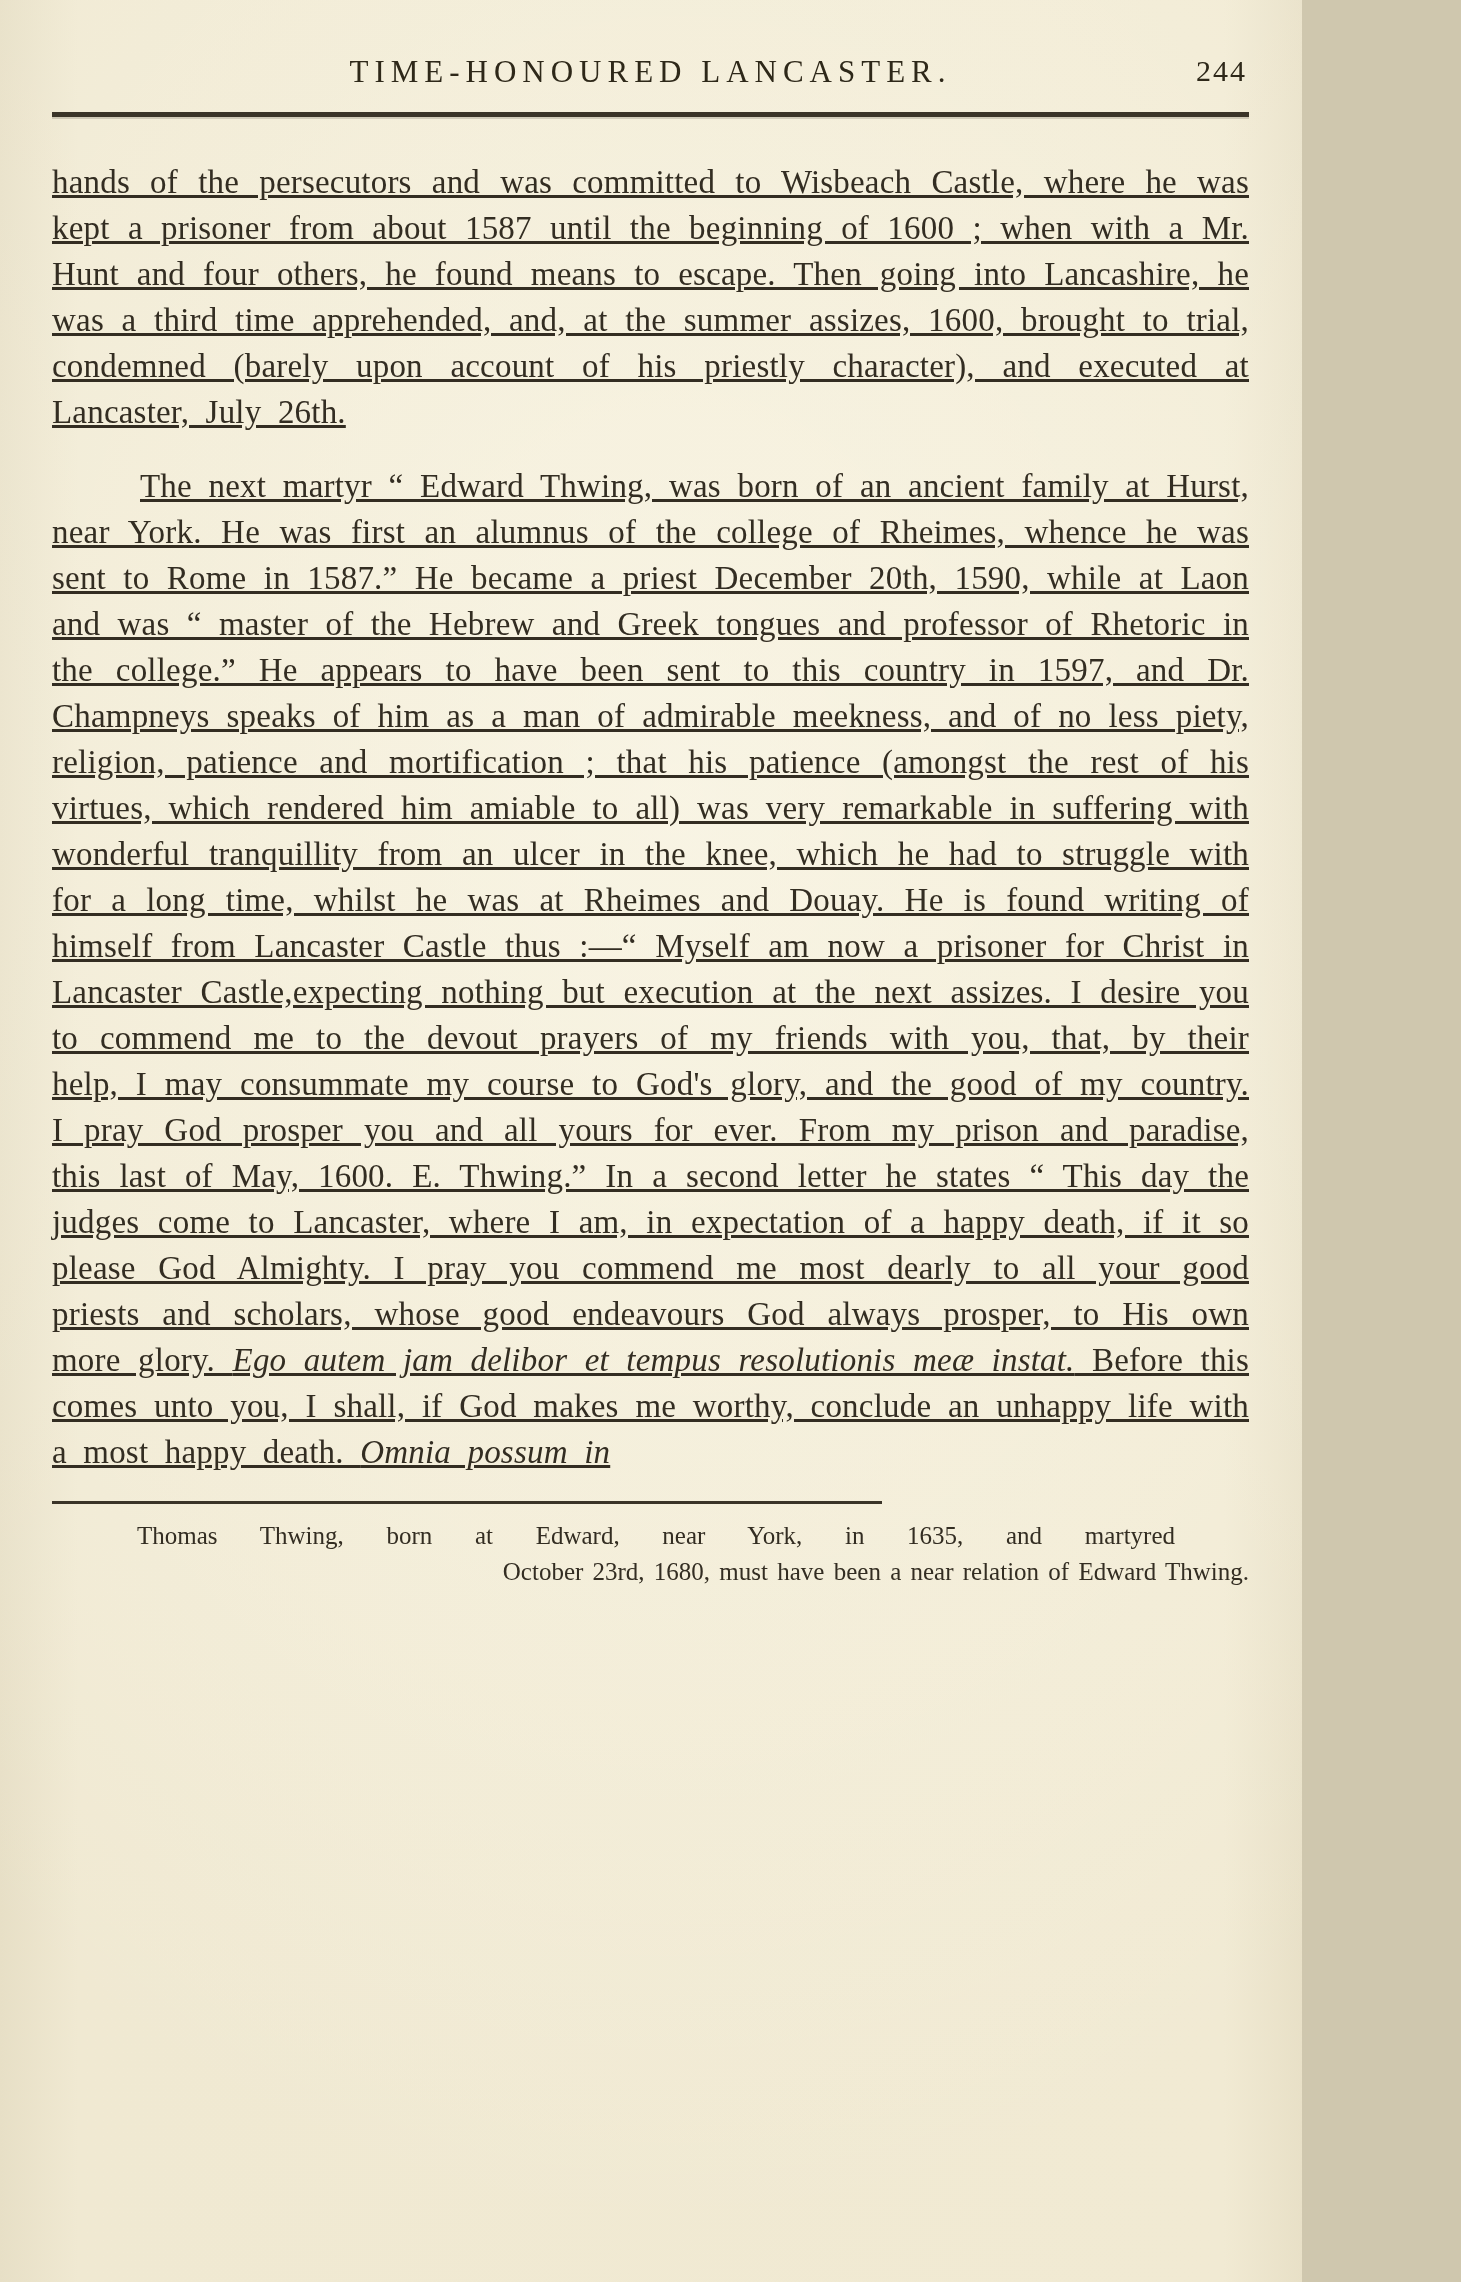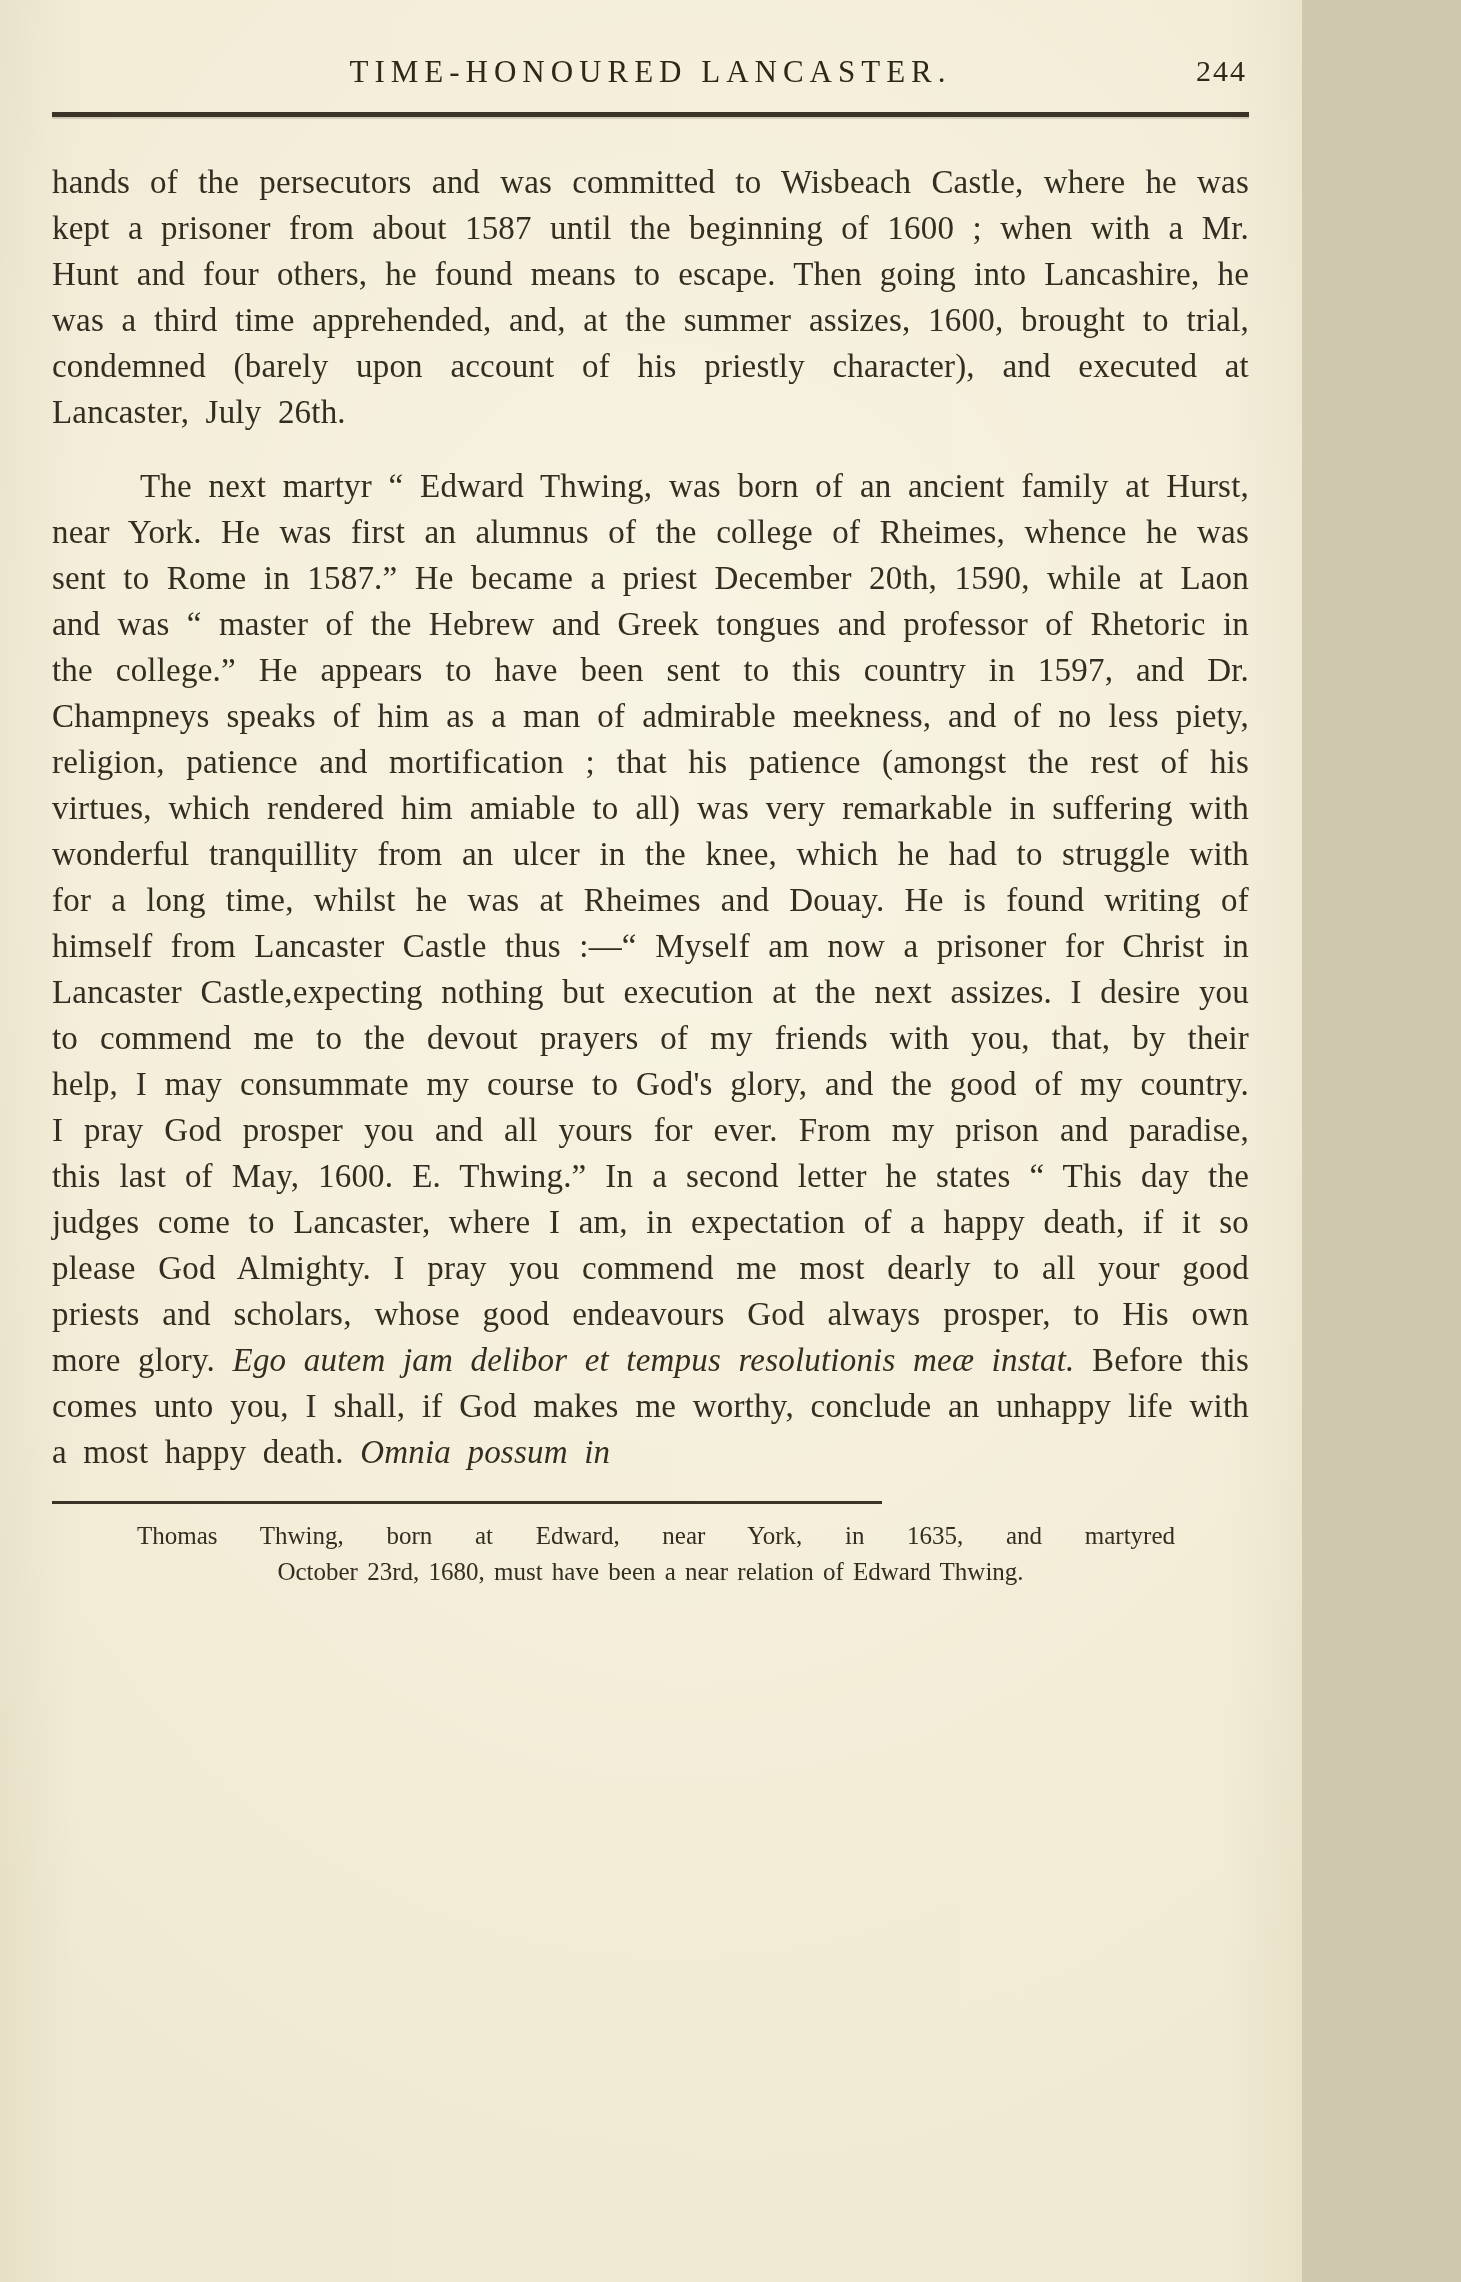--- a/index.html
+++ b/index.html
@@ -40,20 +40,21 @@
     margin-top: 10px;
     box-shadow: 0 2px 0 rgba(58,52,40,0.18);
   }
   .body-text {
     margin-top: 42px;
     font-size: 33px;
     line-height: 46px;
     text-align: justify;
     word-spacing: 8px;
     letter-spacing: 0.2px;
+    text-decoration: underline;
   }
   .para { margin: 0; }
   .para + .para { margin-top: 28px; }
   .para.indent { text-indent: 88px; }
   .it { font-style: italic; }
   .footnote-rule {
     width: 830px; height: 3px;
     background: #3a3428;
     margin-top: 26px;
   }
@@ -62,21 +63,21 @@
     font-size: 25px;
     line-height: 36px;
     word-spacing: 3px;
   }
   .fn-line-first {
     width: 1123px;
     text-indent: 85px;
     text-align: justify;
     text-align-last: justify;
   }
-  .fn-line-rest { text-align: center; }
+  .fn-line-rest { text-align: right; }
 </style>
 </head>
 <body>
 
 <div class="page">
 
   <header class="running-head">
     <span class="head-title">TIME-HONOURED LANCASTER.</span>
     <span class="folio">244</span>
   </header>

